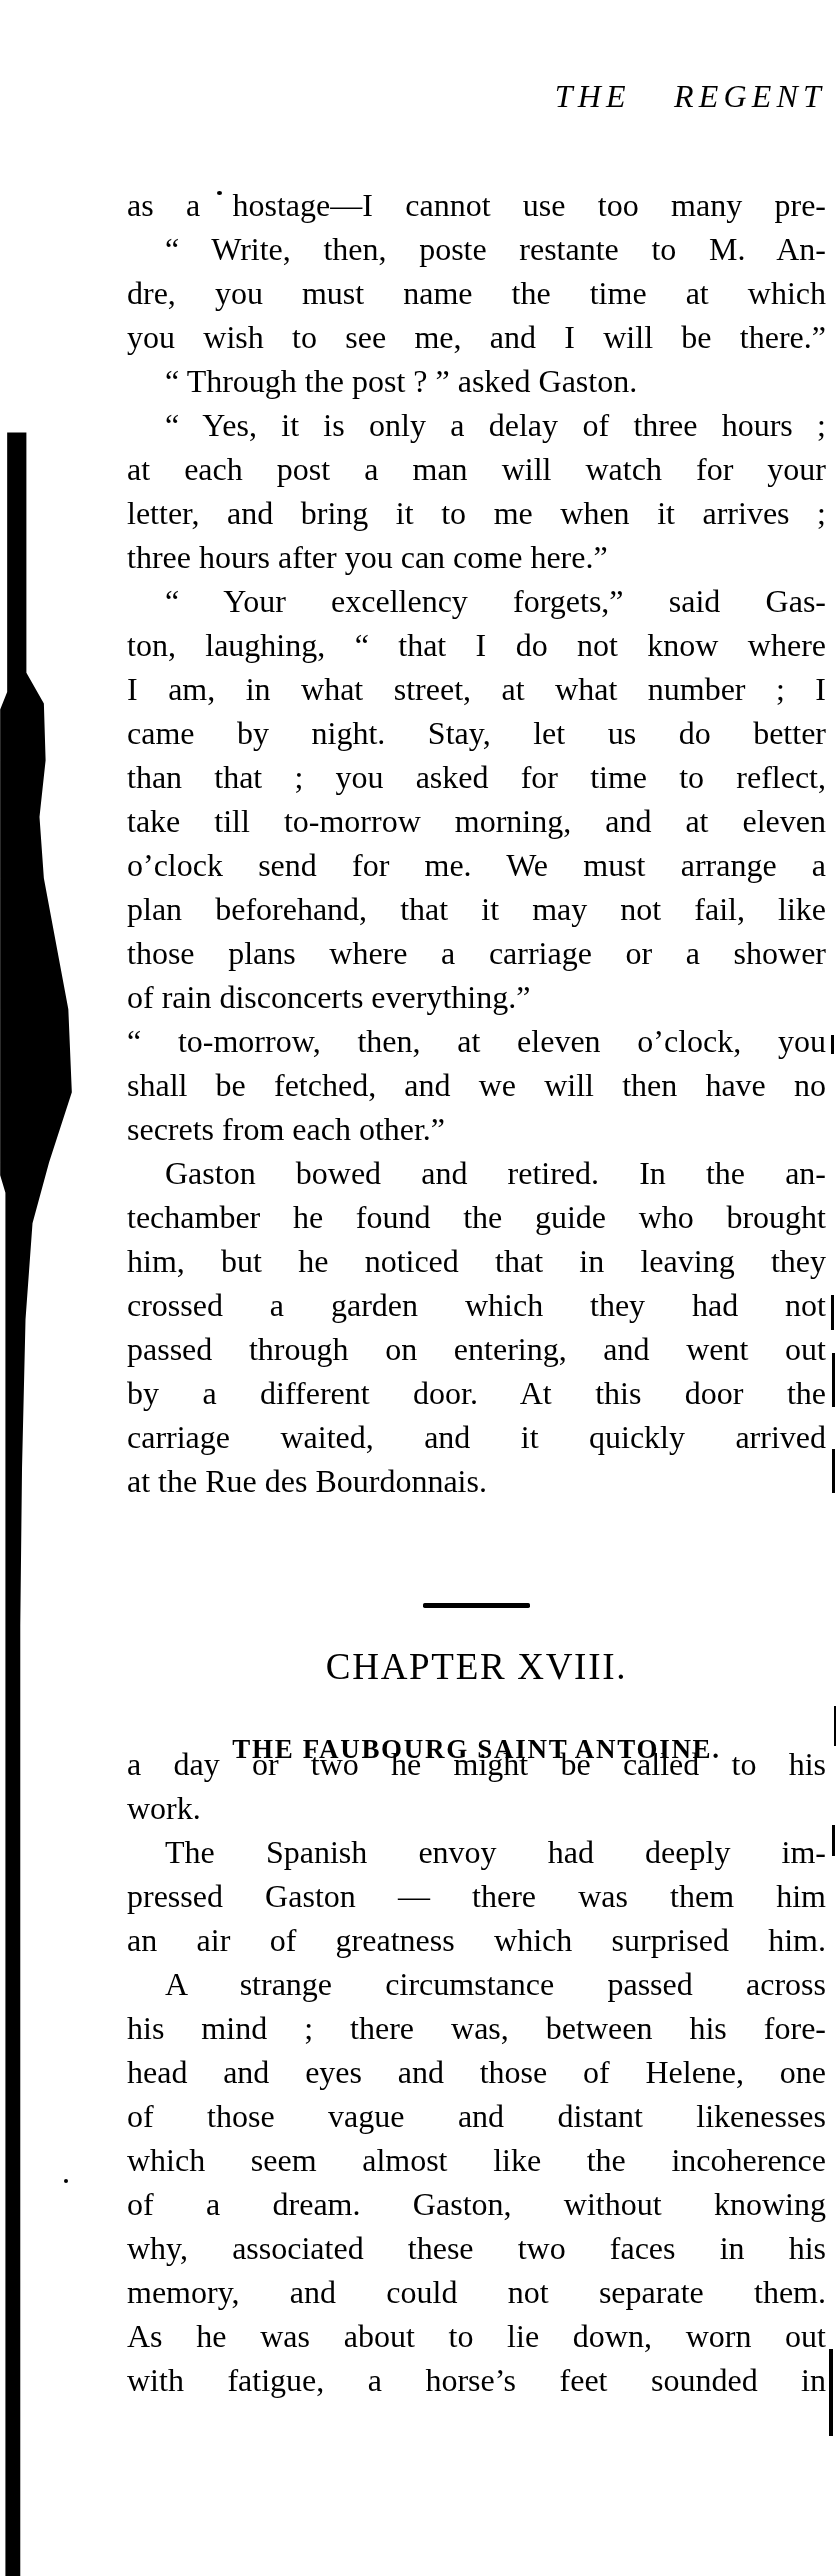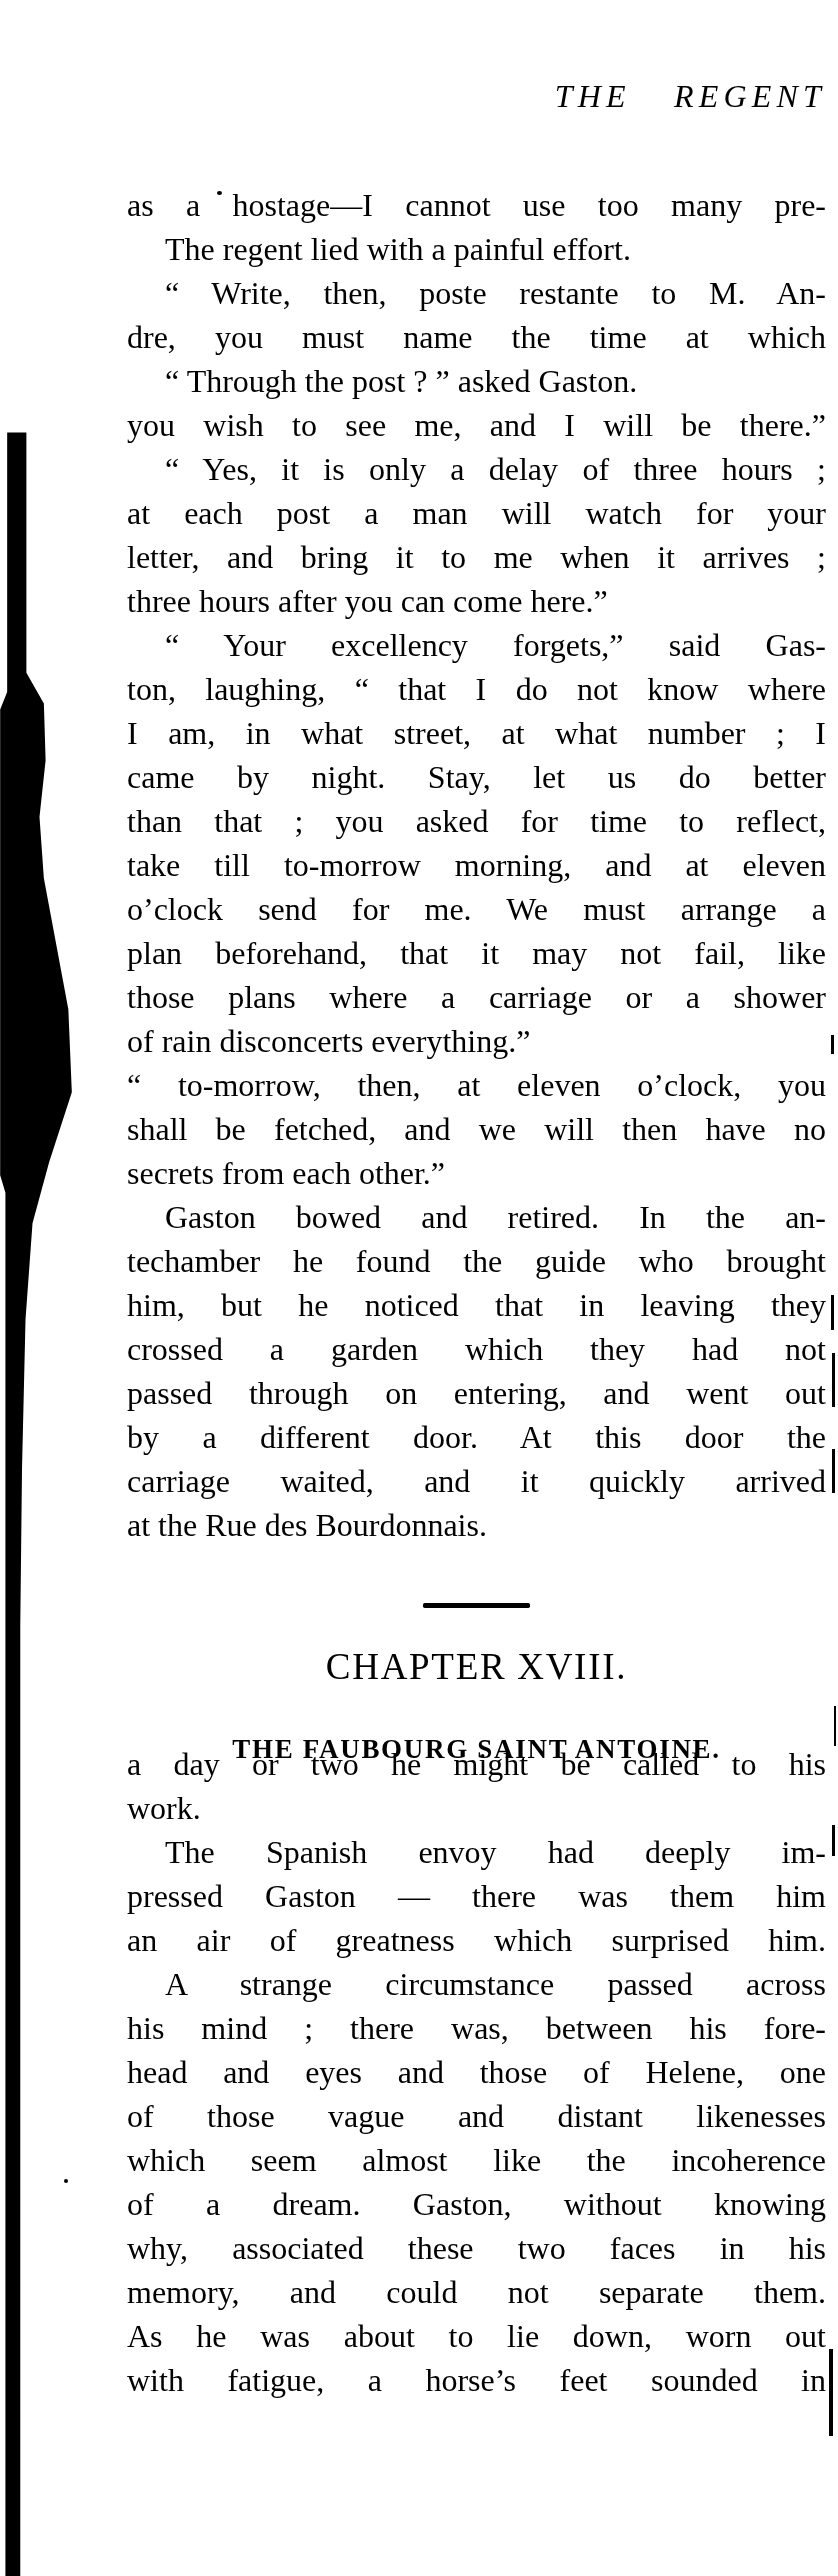--- a/index.html
+++ b/index.html
@@ -55,25 +55,24 @@
   <div class="vdash d5"></div>
   <div class="vdash d6"></div>
   <div class="vdash d7"></div>
   <div class="speck s1"></div>
   <div class="speck s2"></div>
 
   <div class="col running-header">THE REGENT</div>
 
   <div class="col text-block block-main">
       <div class="line just">as a hostage—I cannot use too many pre-</div>
-      <div class="line indent">The regent lied with a painful effort.</div>
       <div class="line indent just">“ Write, then, poste restante to M. An-</div>
       <div class="line just">dre, you must name the time at which</div>
+      <div class="line just">you wish to see me, and I will be there.”</div>
       <div class="line indent">“ Through the post ? ” asked Gaston.</div>
-      <div class="line just">you wish to see me, and I will be there.”</div>
       <div class="line indent just">“ Yes, it is only a delay of three hours ;</div>
       <div class="line just">at each post a man will watch for your</div>
       <div class="line just">letter, and bring it to me when it arrives ;</div>
       <div class="line">three hours after you can come here.”</div>
       <div class="line indent just">“ Your excellency forgets,” said Gas-</div>
       <div class="line just">ton, laughing, “ that I do not know where</div>
       <div class="line just">I am, in what street, at what number ; I</div>
       <div class="line just">came by night.  Stay, let us do better</div>
       <div class="line just">than that ; you asked for time to reflect,</div>
       <div class="line just">take till to-morrow morning, and at eleven</div>

